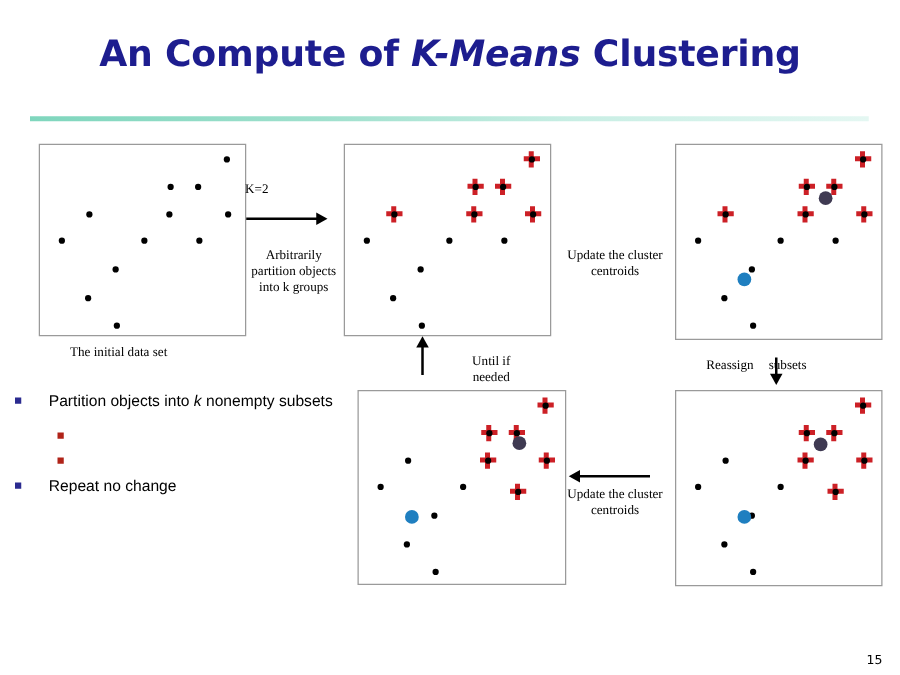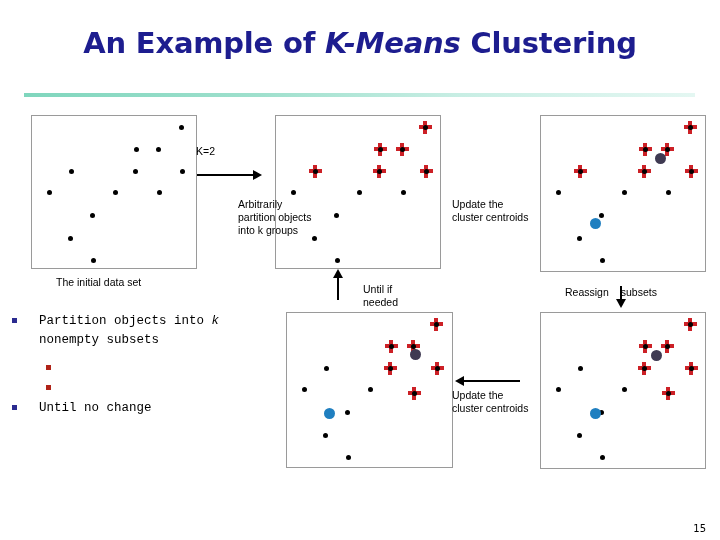--- a/index.html
+++ b/index.html
@@ -95,27 +95,28 @@
     margin-left: -5.5px;
     margin-top: -5.5px;
     border-radius: 50%;
   }
   .centroid.dark { background: #3f3a52; }
   .centroid.blue { background: #1f7fc0; }
 
   
   .anno {
     position: absolute;
-    font-family: Liberation Sans, sans-serif;
+    font-family: Liberation Serif, serif;
     font-size: 10.5px;
     line-height: 13px;
     color: #000000;
+    text-align: center;
   }
   #label-k             { left: 196px; top: 145px; }
-  #label-arbitrarily   { left: 196px; top: 198px; width: 78px; margin-left: 42px; }
+  #label-arbitrarily   { left: 196px; top: 198px; width: 78px; }
   #label-initial-set   { left: 56px;  top: 276px; }
   #label-update1       { left: 452px; top: 198px; width: 80px; }
   #label-loop          { left: 363px; top: 283px; width: 60px; }
   #label-reassign      { left: 565px; top: 286px; }
   #label-update2       { left: 452px; top: 389px; width: 80px; }
 
   #label-reassign .gap { display: inline-block; width: 12px; }
 
   
   .arrow-line {
@@ -173,21 +174,21 @@
   }
   .bullet-row.level1 { padding-left: 0;  margin-bottom: 9px; }
   .bullet-row.level2 { padding-left: 34px; margin-bottom: 9px; }
   .sq {
     flex: 0 0 auto;
     margin-top: 6px;
   }
   .sq.blue { width: 5px; height: 5px; background: #2b2b90; }
   .sq.red  { width: 5px; height: 5px; background: #b02318; }
   .bullet-text {
-    font-family: Liberation Mono, monospace;
+    font-family: Liberation Sans, sans-serif;
     color: #000000;
   }
   .level1 .bullet-text {
     margin-left: 22px;
     font-size: 12.5px;
     line-height: 19px;
   }
   .level2 .bullet-text {
     margin-left: 16px;
     font-size: 11.5px;
@@ -202,21 +203,21 @@
     bottom: 6px;
     font-family: "DejaVu Sans", sans-serif;
     font-size: 10px;
     color: #000000;
   }
 </style>
 </head>
 <body>
 
 <div id="slide-title">
-  <span>An Example of </span><span class="ital">K-Means</span><span> Clustering</span>
+  <span>An Compute of </span><span class="ital">K-Means</span><span> Clustering</span>
 </div>
 
 <div id="title-divider"></div>
 
 <div class="panel" id="panel-initial">
     <div class="dot" style="left: 149px; top: 11px;"></div>
     <div class="dot" style="left: 104px; top: 33px;"></div>
     <div class="dot" style="left: 126px; top: 33px;"></div>
     <div class="dot" style="left: 39px; top: 55px;"></div>
     <div class="dot" style="left: 103px; top: 55px;"></div>
@@ -419,17 +420,17 @@
       <div class="bullet-text"><span>Partition objects into </span><span class="ital">k</span><span> nonempty subsets</span></div>
     </div>
     <div class="bullet-row level2">
       <div class="sq red" style="background: rgb(176, 35, 24);"></div>
     </div>
     <div class="bullet-row level2">
       <div class="sq red" style="background: rgb(176, 35, 24);"></div>
     </div>
     <div class="bullet-row level1">
       <div class="sq blue" style="background: rgb(43, 43, 144);"></div>
-      <div class="bullet-text"><span>Until no change</span></div>
+      <div class="bullet-text"><span>Repeat no change</span></div>
     </div>
   </div>
 
 <div id="page-number">15</div>
 
 </body></html>

